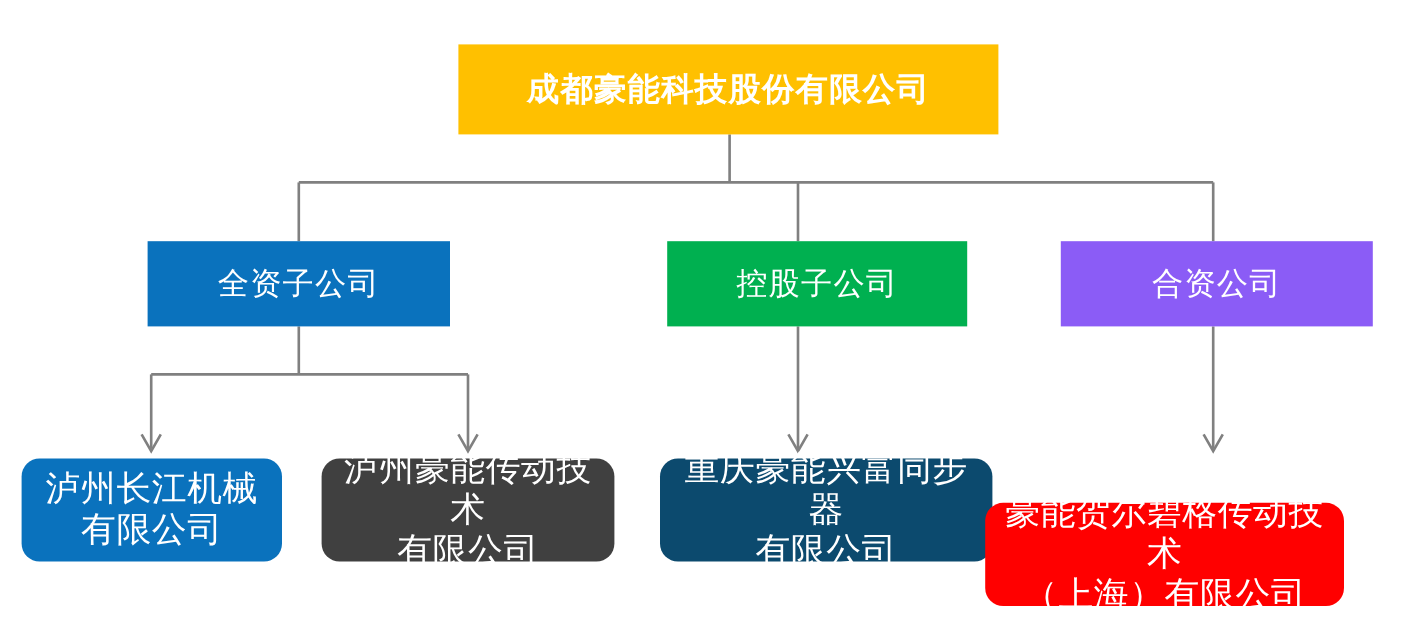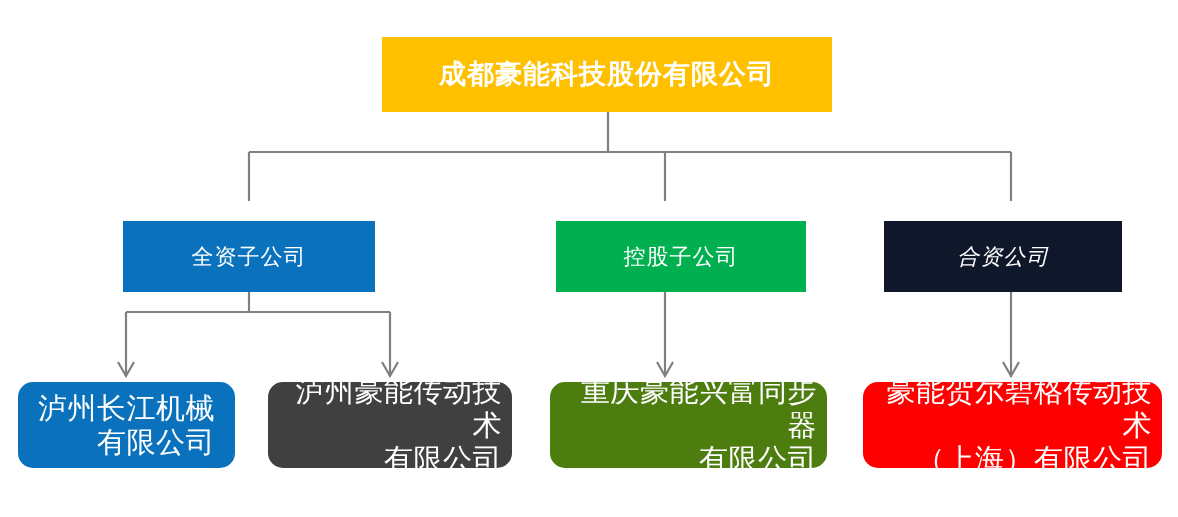--- a/index.html
+++ b/index.html
@@ -24,59 +24,57 @@
     width: 1178px;
     height: 517px;
     pointer-events: none;
   }
   .node {
     position: absolute;
     box-sizing: border-box;
     display: flex;
     align-items: center;
     justify-content: center;
-    text-align: right;
+    text-align: center;
     color: #ffffff;
     line-height: 1.18;
     white-space: pre-line;
     padding: 2px 10px;
   }
   .node-root {
     left: 382px;
     top: 37px;
     width: 450px;
     height: 75px;
     background: #FFC000;
     font-size: 27px;
     font-weight: bold;
     letter-spacing: 1px;
   }
   .node-cat {
     height: 71px;
     top: 201px;
-    font-size: 22px;
+    font-size: 26px;
     font-weight: normal;
     letter-spacing: 1px;
-    margin-top: 20px;
   }
   .node-cat-owned {
     left: 123px;
     width: 252px;
     background: #0A72BD;
   }
   .node-cat-holding {
     left: 556px;
     width: 250px;
     background: #00B050;
   }
   .node-cat-jv {
     left: 884px;
-    width: 238px;
-    background: #0f172a;
-    font-style: italic;
+    width: 260px;
+    background: #8b5cf6;
   }
   .node-leaf {
     top: 382px;
     height: 86px;
     border-radius: 15px;
     font-size: 29px;
     letter-spacing: 0.5px;
   }
   .leaf-1 {
     left: 18px;
@@ -84,26 +82,27 @@
     background: #0A72BD;
   }
   .leaf-2 {
     left: 268px;
     width: 244px;
     background: #404040;
   }
   .leaf-3 {
     left: 550px;
     width: 277px;
-    background: #4d7c0f;
+    background: #0c4a6e;
   }
   .leaf-4 {
-    left: 863px;
+    left: 821px;
     width: 299px;
     background: #FF0000;
+    margin-top: 37px;
   }
 </style>
 </head>
 <body>
 
 <div id="chart-root">
 
   <svg id="connector-layer" viewBox="0 0 1178 517" width="1178" height="517" xmlns="http://www.w3.org/2000/svg">
     <g stroke="#808080" stroke-width="2.2" fill="none" stroke-linecap="butt">
       <path d="M 608 112 L 608 152"></path>

